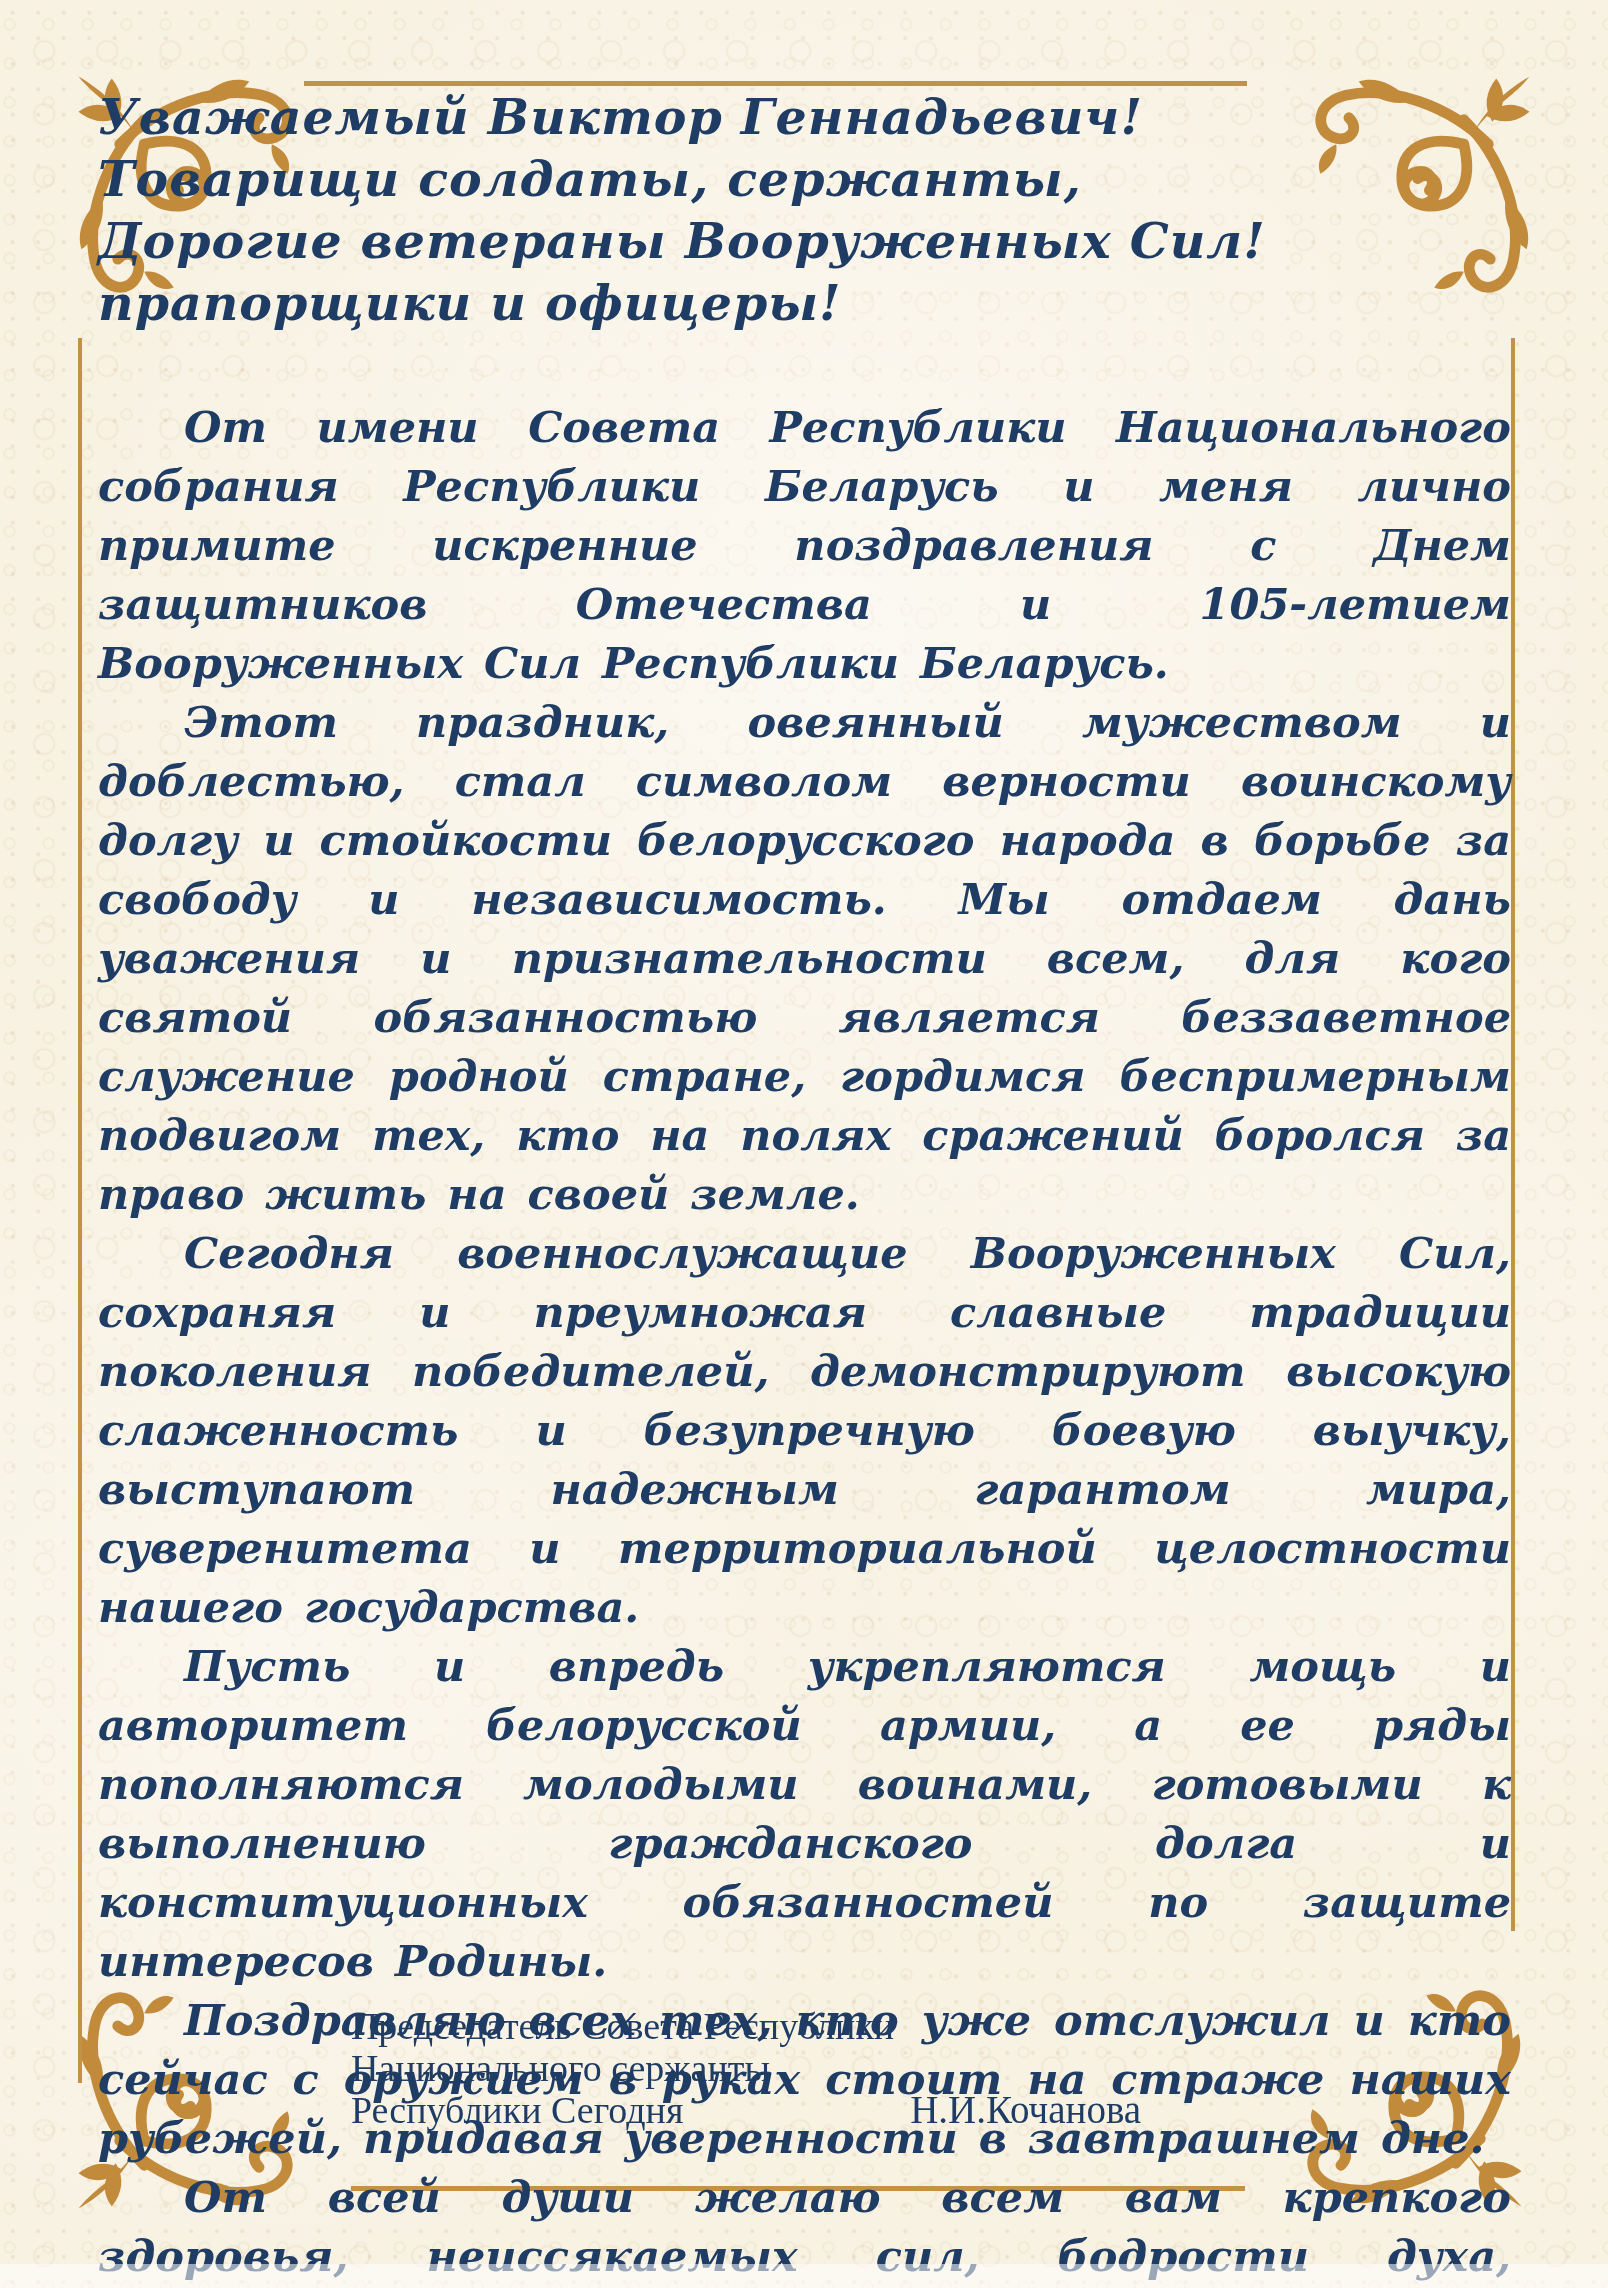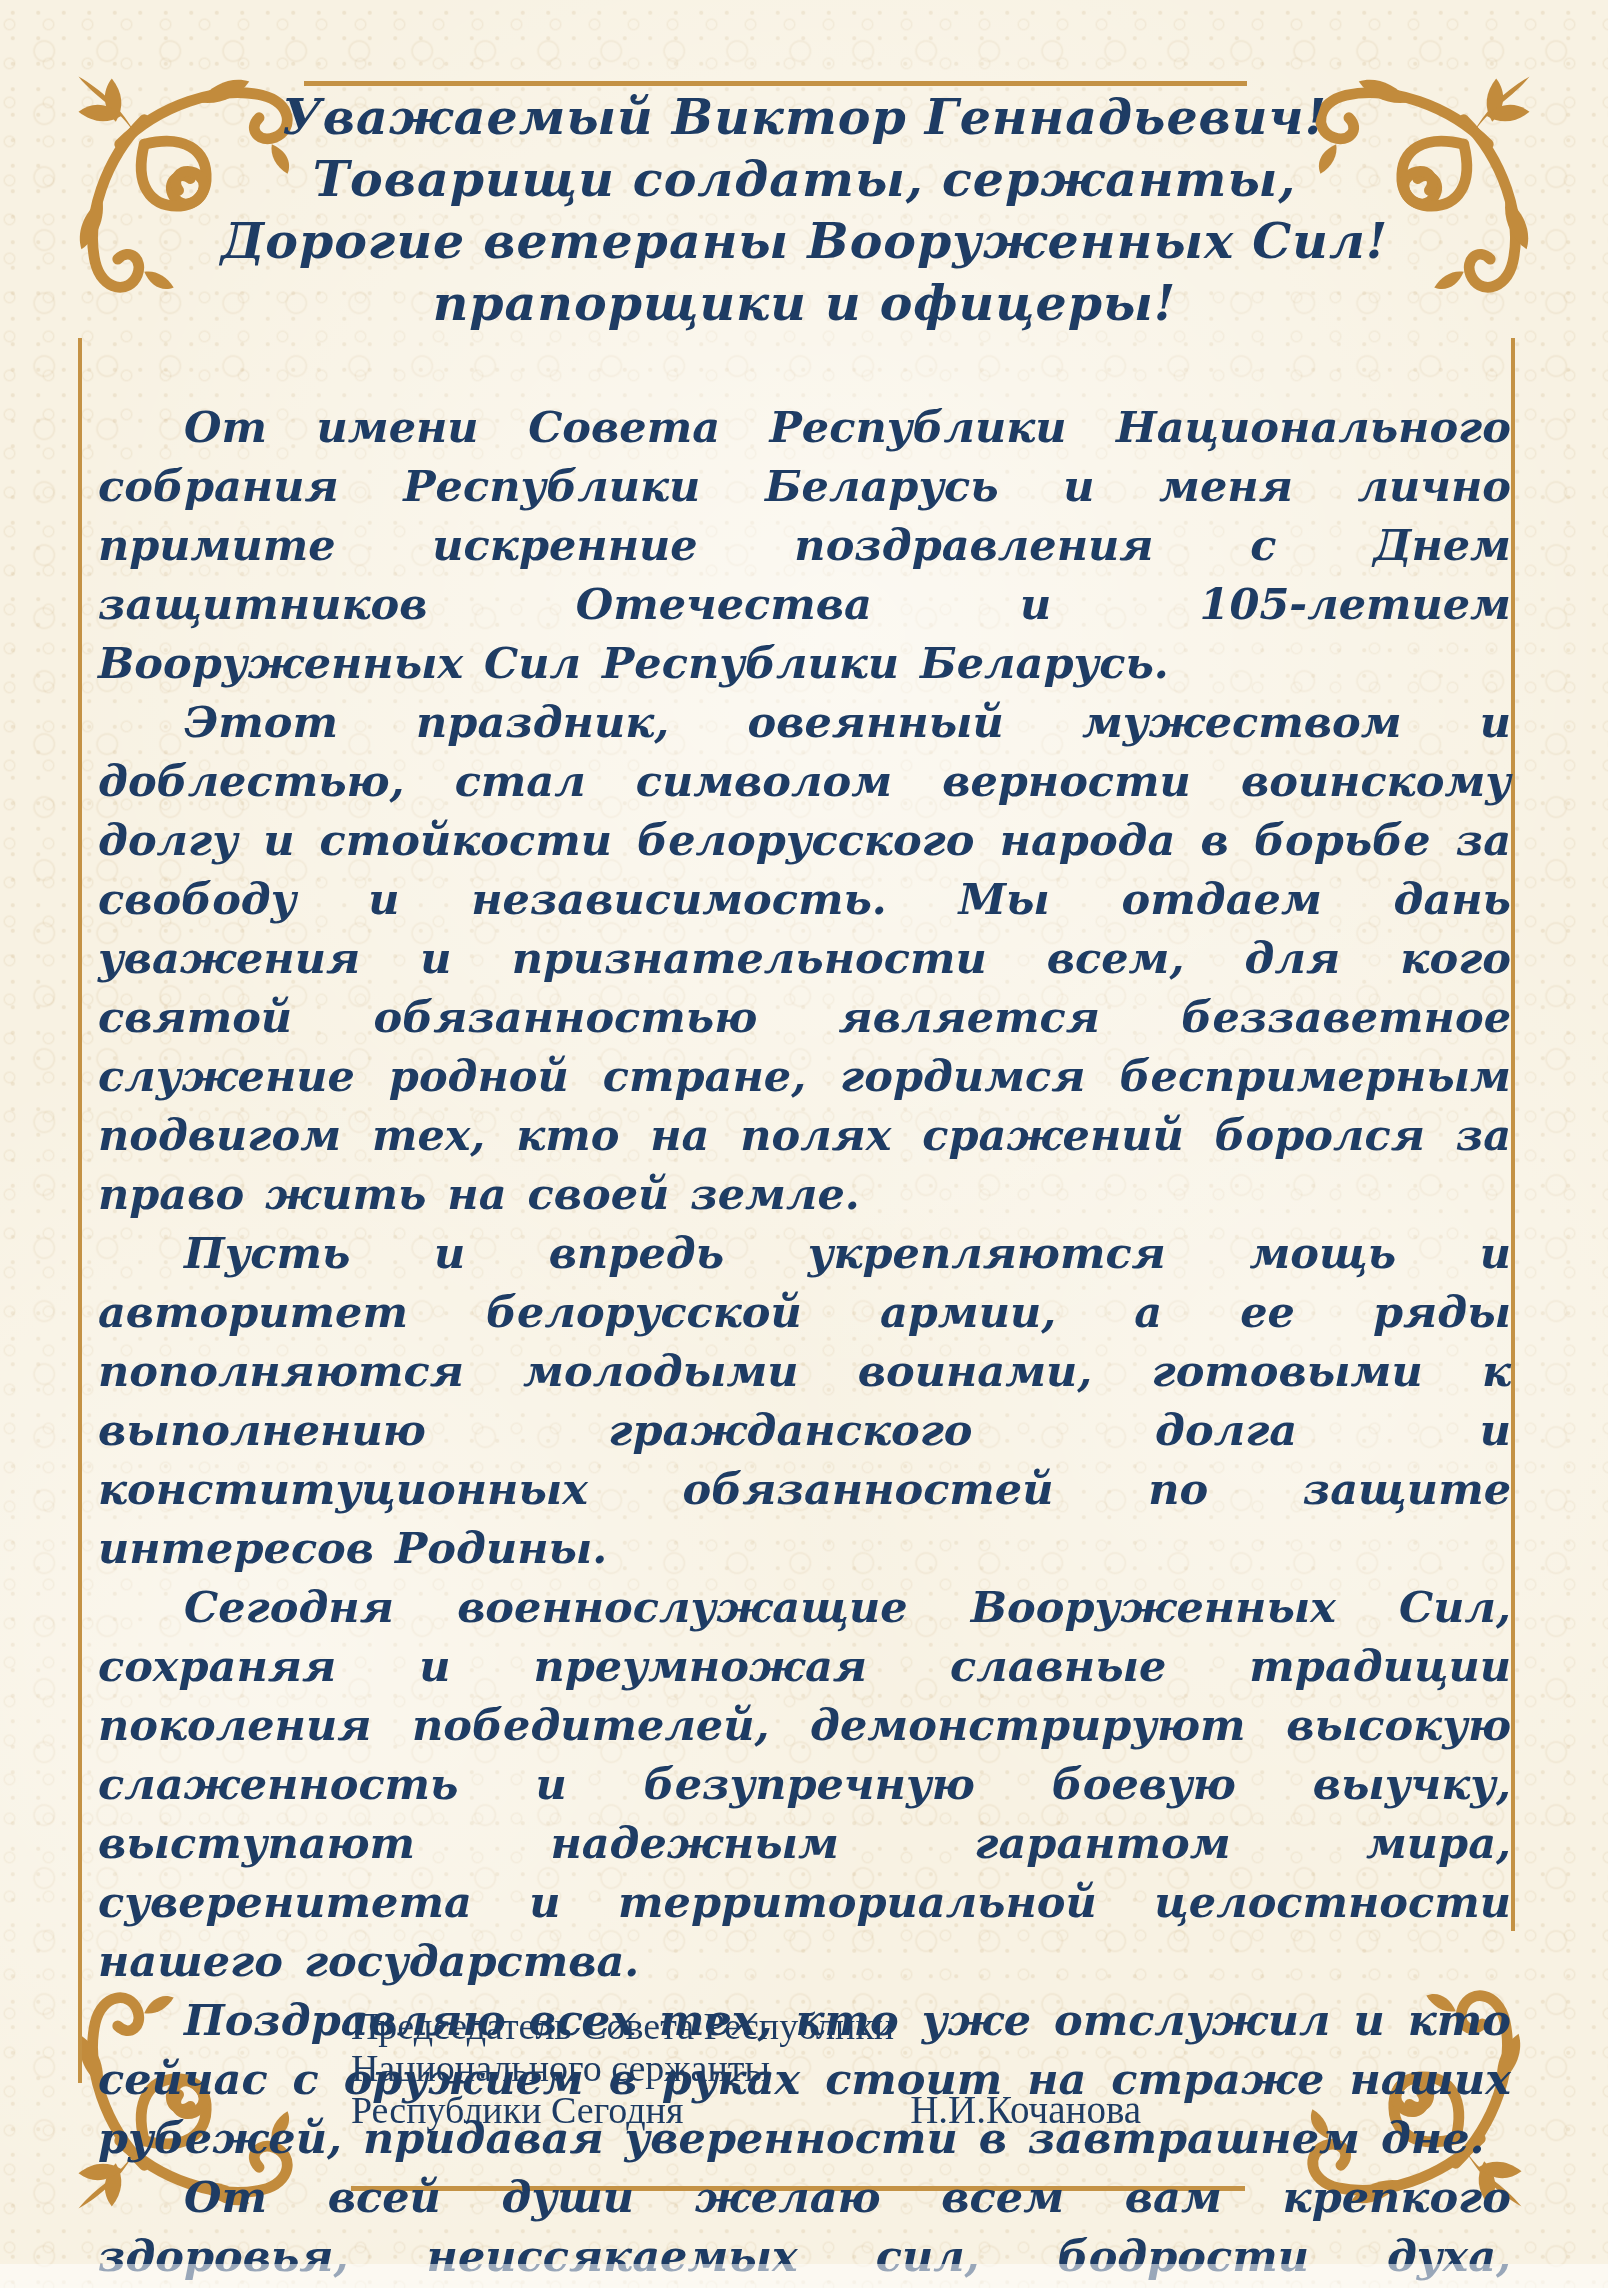--- a/index.html
+++ b/index.html
@@ -26,21 +26,20 @@
   .corner.br { right:59px; bottom:57px; transform:scale(-1,-1); }
 
   .bline { position:absolute; background:#c49245; }
   .bline.top    { left:304px;  top:81px;    width:943px;  height:4.9px; }
   .bline.bottom { left:351px;  top:2186px;  width:894px;  height:4.9px; }
   .bline.left   { left:78px;   top:338px;   width:3.9px;    height:1745px; }
   .bline.right  { left:1511px; top:338px;   width:3.9px;    height:1593px; }
 
   .heading {
     position:absolute; left:98px; top:86px; width:1413px;
-    text-align:center;
     color:#1e3c64;
     font-style:italic; font-weight:bold;
     font-size:49px; line-height:62px;
     letter-spacing:1px;
   }
   .letter-body {
     position:absolute; left:98px; top:398px; width:1413px;
     color:#1e3c64;
     font-style:italic; font-weight:bold;
     font-size:43px; line-height:59px;
@@ -147,22 +146,22 @@
   <div class="heading">
     <div>Уважаемый Виктор Геннадьевич!</div>
     <div>Товарищи солдаты, сержанты,</div>
     <div>Дорогие ветераны Вооруженных Сил!</div>
     <div>прапорщики и офицеры!</div>
   </div>
 
   <div class="letter-body">
     <p>От имени Совета Республики Национального собрания Республики Беларусь и меня лично примите искренние поздравления с Днем защитников Отечества и 105-летием Вооруженных Сил Республики Беларусь.</p>
     <p>Этот праздник, овеянный мужеством и доблестью, стал символом верности воинскому долгу и стойкости белорусского народа в борьбе за свободу и независимость. Мы отдаем дань уважения и признательности всем, для кого святой обязанностью является беззаветное служение родной стране, гордимся беспримерным подвигом тех, кто на полях сражений боролся за право жить на своей земле.</p>
+    <p>Сегодня военнослужащие Вооруженных Сил, сохраняя и преумножая славные традиции поколения победителей, демонстрируют высокую слаженность и безупречную боевую выучку, выступают надежным гарантом мира, суверенитета и территориальной целостности нашего государства.</p>
     <p>Пусть и впредь укрепляются мощь и авторитет белорусской армии, а ее ряды пополняются молодыми воинами, готовыми к выполнению гражданского долга и конституционных обязанностей по защите интересов Родины.</p>
-    <p>Сегодня военнослужащие Вооруженных Сил, сохраняя и преумножая славные традиции поколения победителей, демонстрируют высокую слаженность и безупречную боевую выучку, выступают надежным гарантом мира, суверенитета и территориальной целостности нашего государства.</p>
     <p>Поздравляю всех тех, кто уже отслужил и кто сейчас с оружием в руках стоит на страже наших рубежей, придавая уверенности в завтрашнем дне.</p>
     <p>От всей души желаю всем вам крепкого здоровья, неиссякаемых сил, бодрости духа, профессиональных успехов во имя дальнейшего развития и процветания нашей любимой Беларуси.</p>
   </div>
 
   <div class="signature">
     <div>
       <div>Председатель Совета Республики</div>
       <div>Национального сержанты</div>
       <div>Республики Сегодня</div>
     </div>

